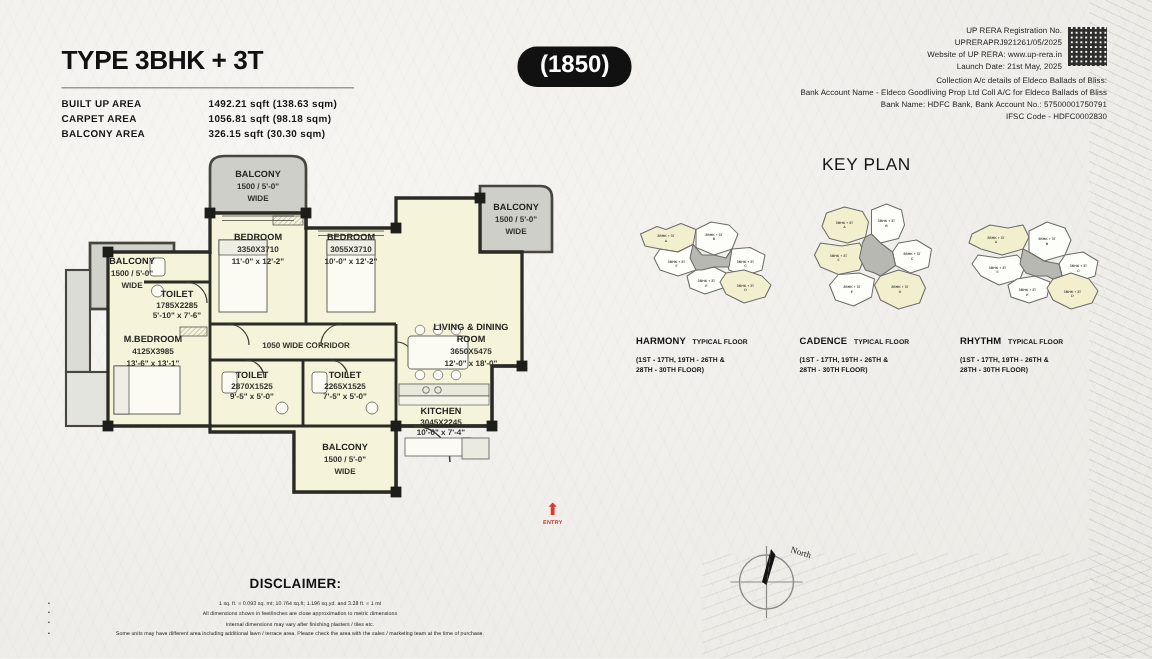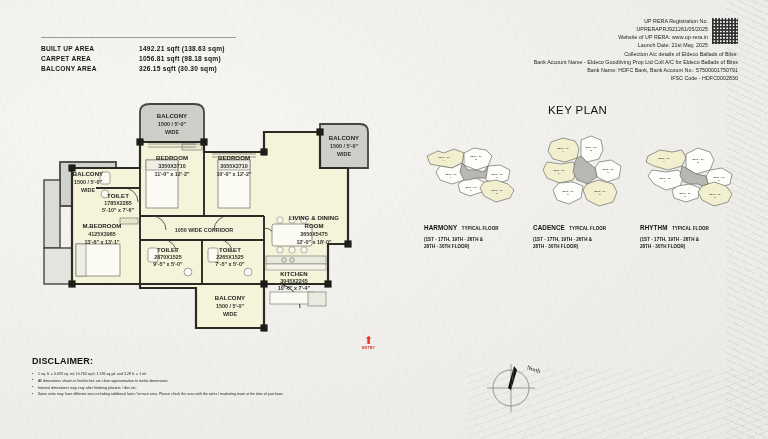--- a/index.html
+++ b/index.html
@@ -75,21 +75,21 @@
   .kp-floors { font-size: 4.5px; font-weight: bold; color: #111; line-height: 1.65; margin-top: 2px; letter-spacing: 0.05px; }
 
   
   .plan { position: absolute; left: 28px; top: 100px; width: 380px; height: 260px; }
   .plan svg { display: block; }
 
   .rm { font-size: 3.05px; font-weight: bold; fill: #23231f; font-family: "Liberation Sans", sans-serif; text-anchor: middle; letter-spacing: 0.02px;}
   .rm2 { font-size: 2.7px; font-weight: bold; fill: #33332d; font-family: "Liberation Sans", sans-serif; text-anchor: middle; }
 
   
-  .disclaimer { position: absolute; left: 32px; top: 356px; width: 330px; }
+  .disclaimer { position: absolute; left: 32px; top: 384px; width: 330px; text-align: center; }
   .dis-title { font-size: 9px; font-weight: bold; color: #111; letter-spacing: 0.2px; }
   .dis-list { margin-top: 5px; }
   .dis-item {
     font-size: 3.5px; color: #222; line-height: 1.95;
     padding-left: 6px; position: relative; letter-spacing: 0.04px;
   }
   .dis-item::before {
     content: "•"; position: absolute; left: 0; top: -0.5px; font-size: 3.6px;
   }
 
@@ -123,39 +123,41 @@
 </style>
 </head>
 <body>
 
 <div class="page">
   <div class="texture"></div>
   <div class="edge-pattern"></div>
   <div class="bottom-pattern"></div>
 
   <div class="title-block">
+    <div class="type-title">TYPE 3BHK + 3T</div>
     <div class="title-rule"></div>
     <table class="area-table">
       <tbody>
           <tr>
         <td class="lbl">BUILT UP AREA</td>
         <td>1492.21 sqft (138.63 sqm)</td>
       </tr>
       <tr>
         <td class="lbl">CARPET AREA</td>
         <td>1056.81 sqft (98.18 sqm)</td>
       </tr>
       <tr>
         <td class="lbl">BALCONY AREA</td>
         <td>326.15 sqft (30.30 sqm)</td>
       </tr>
     </tbody>
       </table>
   </div>
 
+  <div class="badge">(1850)</div>
 
   <div class="rera">
     <div class="qr"></div>
     <div class="rera-top">
       <div class="line">UP RERA Registration No.</div>
       <div class="line">UPRERAPRJ921261/05/2025</div>
       <div class="line">Website of UP RERA: www.up-rera.in</div>
       <div class="line">Launch Date: 21st May, 2025</div>
     </div>
     <div class="rera-bottom">

